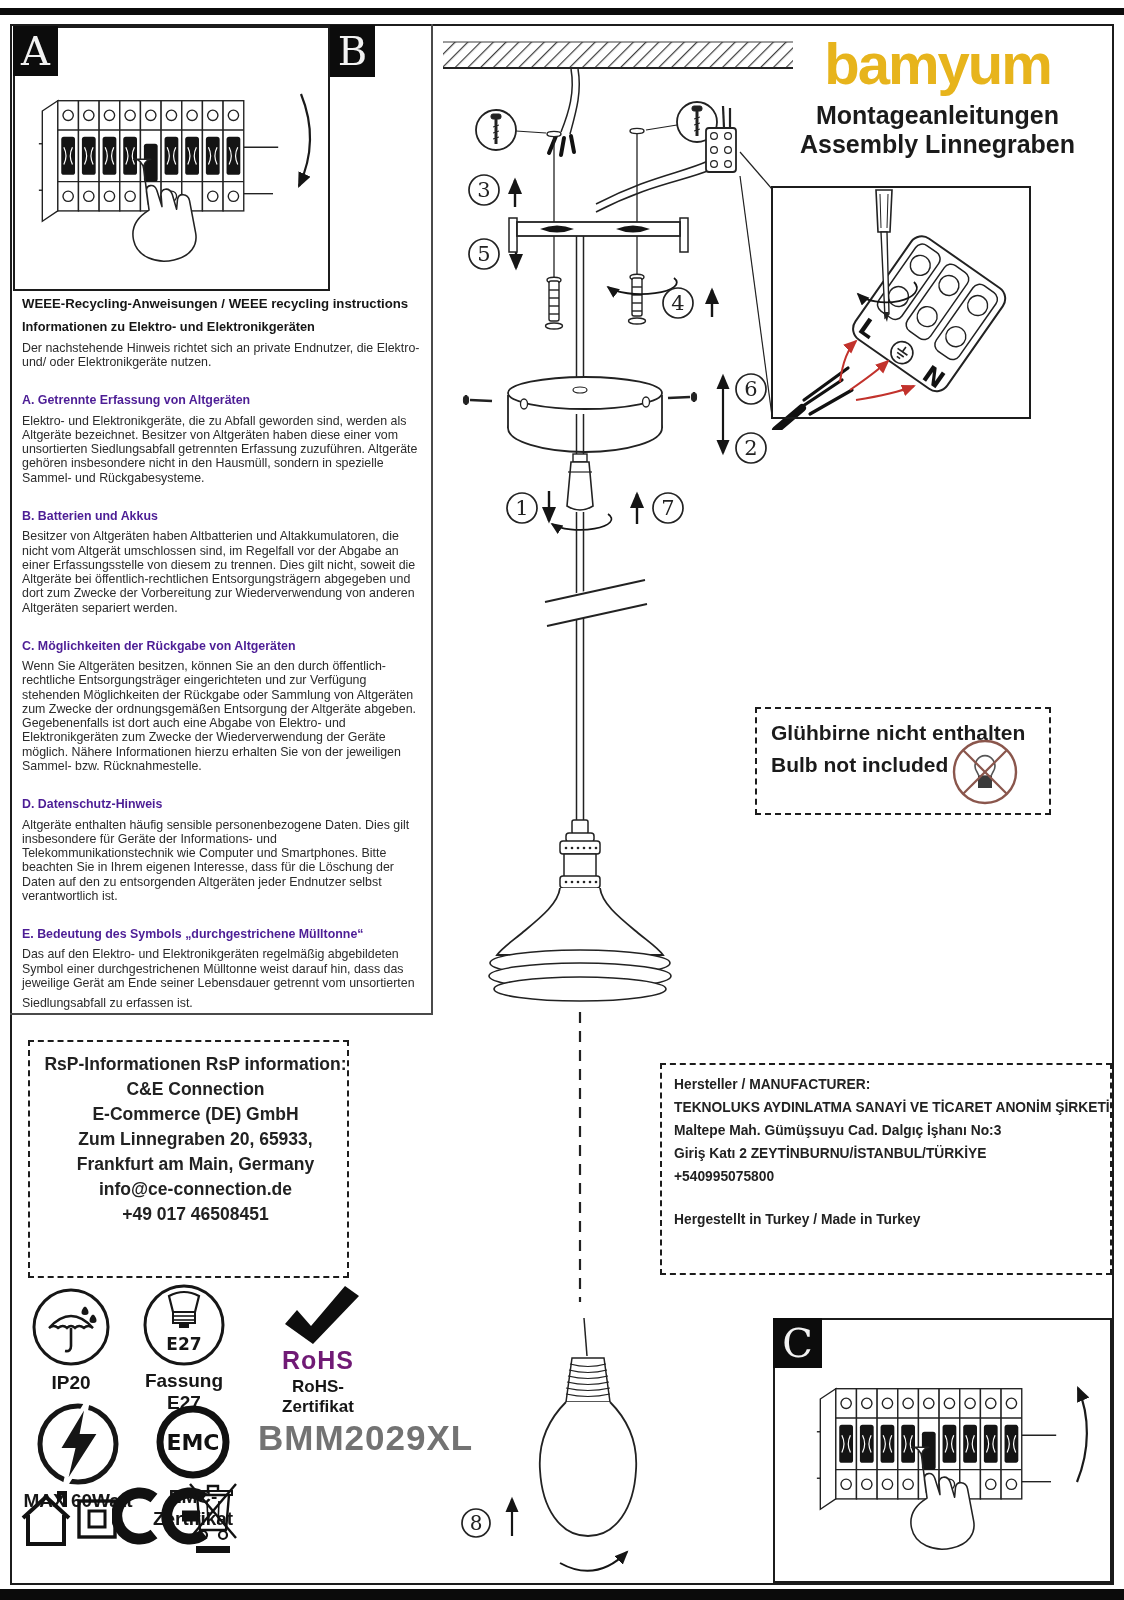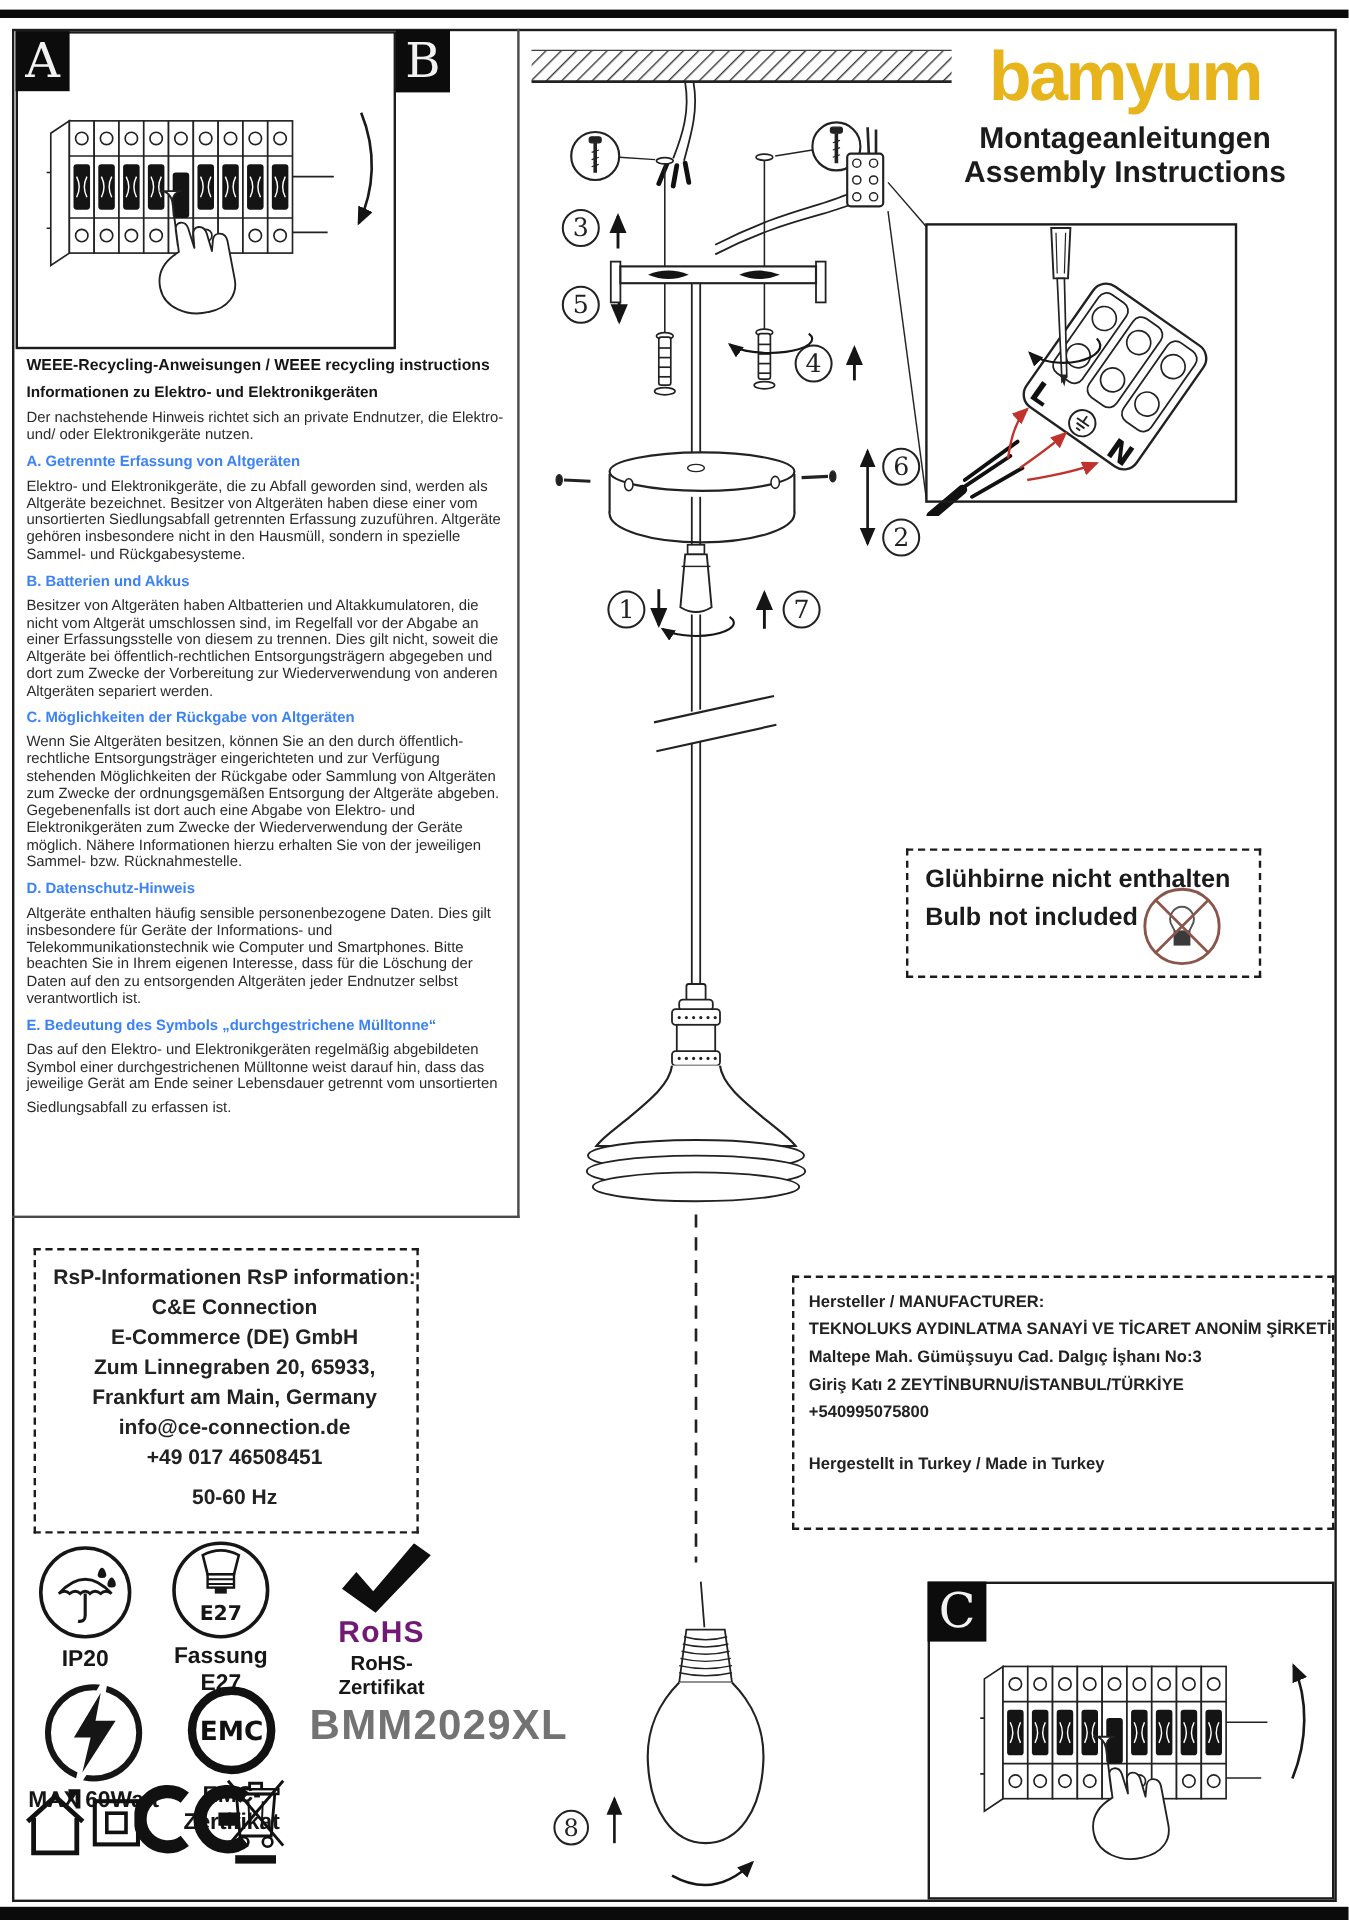--- a/index.html
+++ b/index.html
@@ -10,21 +10,21 @@
   .frame{border:2px solid #1c1c1c;}
   .panel-label{background:#0c0c0c;color:#f2f2f2;font-family:"DejaVu Serif",serif;
         text-align:center;}
   .vline{background:#4a4a4a;}
   .hline{background:#4a4a4a;}
   
   .weee{font-size:12.4px;line-height:1.15;color:#2b2b2b;}
   .weee .w-title{font-weight:700;font-size:13.2px;color:#161616;}
   .weee .w-sub{font-weight:700;font-size:12.8px;margin-top:9px;color:#161616;}
   .weee p{margin:6px 0 0 0;}
-  .weee .w-head{font-weight:700;margin-top:8px;color:#3b82f6;}
+  .weee .w-head{font-weight:700;margin-top:24px;color:#4c1d95;}
   
   .logo{font-weight:700;font-size:58px;letter-spacing:-2px;color:#e7b41c;text-align:center;}
   .brand-line{font-weight:700;font-size:25px;color:#1b1b1b;text-align:center;}
   
   .dashed{border:2.5px dashed #1c1c1c;}
   .rsp{font-size:17.5px;font-weight:700;line-height:25px;color:#222;padding:10px 0 0 14px;}
   .manu{font-size:13.8px;font-weight:700;line-height:23px;color:#222;padding:8px 0 0 12px;white-space:nowrap;}
   .manu .made{margin-top:20px;}
   .bulbbox{font-size:21px;font-weight:700;color:#1b1b1b;padding:8px 0 0 14px;line-height:32px;}
   
@@ -143,21 +143,21 @@
     <path d="M286,66 C299,98 297,130 284,158" fill="none" stroke="#1a1a1a" stroke-width="2.2" marker-end="url(#ah)"></path>
   </svg>
 
   <div class="abs panel-label" style="left:330px;top:25px;width:45px;height:52px;font-size:40px;line-height:52px;">
     <span>B</span>
   </div>
 
   <div class="abs" style="left:785px;top:30px;width:305px;">
     <div class="logo">bamyum</div>
     <div class="brand-line" style="margin-top:4px;">Montageanleitungen</div>
-    <div class="brand-line">Assembly Instructions</div>
+    <div class="brand-line">Assembly Linnegraben</div>
   </div>
 
   <div class="abs weee" style="left:22px;top:296px;width:404px;">
     <div class="w-title">WEEE-Recycling-Anweisungen / WEEE recycling instructions</div>
     <div class="w-sub">Informationen zu Elektro- und Elektronikgeräten</div>
     <p>Der nachstehende Hinweis richtet sich an private Endnutzer, die Elektro- und/ oder Elektronikgeräte nutzen.</p>
     <div class="w-head">A. Getrennte Erfassung von Altgeräten</div>
     <p>Elektro- und Elektronikgeräte, die zu Abfall geworden sind, werden als Altgeräte bezeichnet. Besitzer von Altgeräten haben diese einer vom unsortierten Siedlungsabfall getrennten Erfassung zuzuführen. Altgeräte gehören insbesondere nicht in den Hausmüll, sondern in spezielle Sammel- und Rückgabesysteme.</p>
     <div class="w-head">B. Batterien und Akkus</div>
     <p>Besitzer von Altgeräten haben Altbatterien und Altakkumulatoren, die nicht vom Altgerät umschlossen sind, im Regelfall vor der Abgabe an einer Erfassungsstelle von diesem zu trennen. Dies gilt nicht, soweit die Altgeräte bei öffentlich-rechtlichen Entsorgungsträgern abgegeben und dort zum Zwecke der Vorbereitung zur Wiederverwendung von anderen Altgeräten separiert werden.</p>
@@ -464,21 +464,20 @@
   </svg>
 
   <div class="abs dashed rsp" style="left:28px;top:1040px;width:303px;height:224px;text-align:center;">
     <div>RsP-Informationen RsP information:</div>
     <div>C&amp;E Connection</div>
     <div>E-Commerce (DE) GmbH</div>
     <div>Zum Linnegraben 20, 65933,</div>
     <div>Frankfurt am Main, Germany</div>
     <div>info@ce-connection.de</div>
     <div>+49 017 46508451</div>
-    <div style="margin-top:8px;">50-60 Hz</div>
   </div>
 
   <div class="abs dashed manu" style="left:660px;top:1063px;width:436px;height:200px;">
     <div>Hersteller / MANUFACTURER:</div>
     <div>TEKNOLUKS AYDINLATMA SANAYİ VE TİCARET ANONİM ŞİRKETİ</div>
     <div>Maltepe Mah. Gümüşsuyu Cad. Dalgıç İşhanı No:3</div>
     <div>Giriş Katı 2 ZEYTİNBURNU/İSTANBUL/TÜRKİYE</div>
     <div>+540995075800</div>
     <div class="made">Hergestellt in Turkey / Made in Turkey</div>
   </div>

